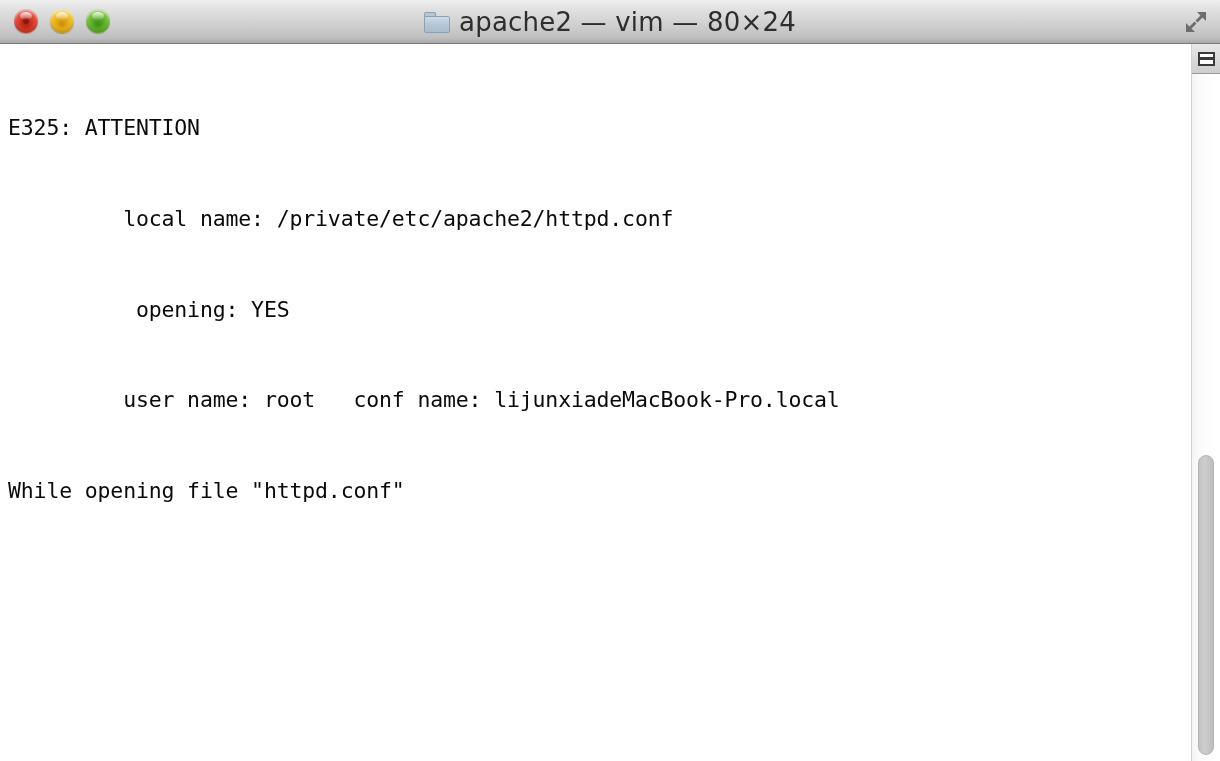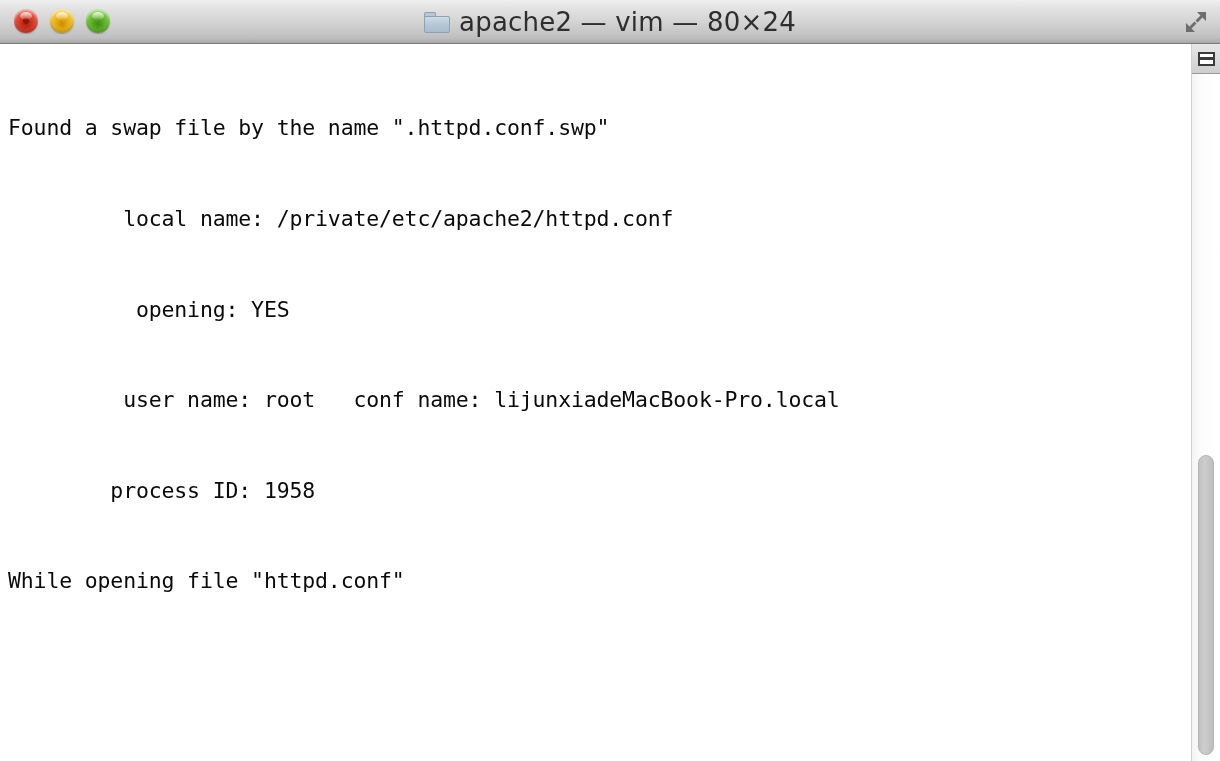--- a/index.html
+++ b/index.html
@@ -242,25 +242,24 @@
     <div class="fullscreen-btn">
       <svg width="28" height="28" viewBox="0 0 28 28">
         <path d="M15 4 L24 4 L24 13 L20.5 9.5 L15.5 14.5 L13.5 12.5 L18.5 7.5 Z" fill="#6d6d6d"></path>
         <path d="M13 24 L4 24 L4 15 L7.5 18.5 L12.5 13.5 L14.5 15.5 L9.5 20.5 Z" fill="#6d6d6d"></path>
       </svg>
     </div>
   </div>
 
   <div class="terminal-area">
     <div class="terminal-text">
-      <div class="term-line">Found a swap file by the name ".httpd.conf.swp"</div>
+      <div class="term-line">E325: ATTENTION</div>
       <div class="term-line">         local name: /private/etc/apache2/httpd.conf</div>
       <div class="term-line">          opening: YES</div>
       <div class="term-line">         user name: root   conf name: lijunxiadeMacBook-Pro.local</div>
-      <div class="term-line">        process ID: 1958</div>
       <div class="term-line">While opening file "httpd.conf"</div>
       
       
       
       
       
       
       
       
       

